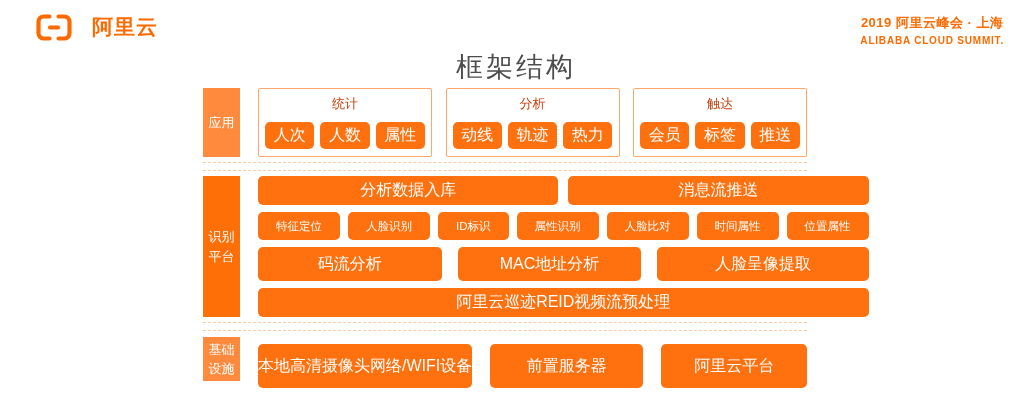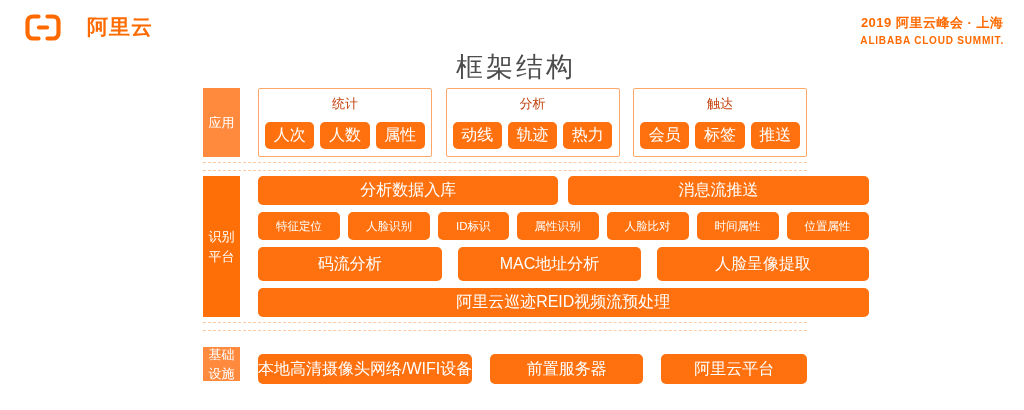--- a/index.html
+++ b/index.html
@@ -1,41 +1,41 @@
 <!DOCTYPE html>
 <html><head>
 <meta charset="utf-8">
 <style>
   * { margin:0; padding:0; box-sizing:border-box; }
   html,body { width:1024px; height:410px; background:#ffffff;
     font-family:"Liberation Sans","DejaVu Sans",sans-serif; overflow:hidden; position:relative; }
 
   
-  .logo { position:absolute; left:25px; top:13px; display:flex; align-items:center; gap:26px; color:#ff6a00; }
+  .logo { position:absolute; left:36px; top:13px; display:flex; align-items:center; gap:20px; color:#ff6a00; }
   .logo-text { font-size:21px; font-weight:700; letter-spacing:1px; }
   .summit { position:absolute; right:20px; top:14px; text-align:center; color:#ff6a00; }
   .summit-cn { font-size:13px; font-weight:700; letter-spacing:0.5px; }
   .summit-en { font-size:10px; font-weight:700; letter-spacing:0.8px; margin-top:3px; }
 
   .page-title { position:absolute; top:49px; left:4px; width:100%; text-align:center;
     font-size:27px; color:#4d4d4d; letter-spacing:3px; font-weight:500; }
 
   
   .diagram { position:absolute; left:203px; top:88px; width:604px; }
   .sec { display:flex; align-items:stretch; }
   .side-label { width:37px; flex:none; color:#ffffff; font-size:13px; line-height:1.5;
     display:flex; align-items:center; justify-content:center; text-align:center; }
   .side-light { background:#ff8a3e; }
   .side-deep  { background:#ff6f07; }
   .sec-content { flex:1; margin-left:18px; }
 
   .sec-app { height:75px; border-bottom:1px dashed #ffc9a3; padding-bottom:5px; }
   .sec-platform { margin-top:7px; border-top:1px dashed #ffc9a3; border-bottom:1px dashed #ffc9a3;
     padding:5px 0; }
-  .sec-infra { margin-top:7px; border-top:1px dashed #ffc9a3; padding-top:16px; height:51px; }
+  .sec-infra { margin-top:7px; border-top:1px dashed #ffc9a3; padding-top:6px; height:51px; }
 
   
   .groups { display:flex; justify-content:space-between; height:100%; }
   .group { width:174px; border:1px solid #ffa76b; border-radius:2px; background:#fff; padding-top:6px; }
   .group-title { text-align:center; color:#c2410c; font-size:13px; }
   .group-btns { display:flex; justify-content:center; gap:6px; margin-top:9px; padding:0 6px; }
 
   .btn { background:#ff700e; color:#ffffff; border-radius:5px;
     display:flex; align-items:center; justify-content:center; font-size:16px; white-space:nowrap; }
   .btn-sm { width:50px; height:27px; }
@@ -44,21 +44,21 @@
   .p-row { display:flex; margin-bottom:7px; }
   .p-row:last-child { margin-bottom:0; }
   .p-row-a { gap:10px; } .p-row-a .btn { flex:1; height:29px; }
   .p-row-b { gap:8px; }  .p-row-b .btn { flex:1; height:28px; font-size:11.5px; padding:0 18px; }
   .p-row-c { gap:16px; } .p-row-c .btn { flex:1; height:34px; }
   .p-row-c .btn.wide { flex:1.15; }
   .p-row-d .btn { flex:1; height:29px; }
 
   
   .i-row { display:flex; gap:18px; margin-top:7px; }
-  .i-row .btn { height:30px; }
+  .i-row .btn { height:44px; }
   .i-btn-1 { flex:1.1; } .i-btn-2 { flex:1; } .i-btn-3 { flex:0.95; }
 </style>
 </head>
 <body>
 
 <div class="logo">
   <svg width="36" height="27" viewBox="0 0 36 27">
     <path d="M13.5 2.5 H8 C4.6 2.5 2.5 4.8 2.5 8 V19 C2.5 22.2 4.6 24.5 8 24.5 H13.5" fill="none" stroke="#ff6a00" stroke-width="4.2" stroke-linecap="round"></path>
     <path d="M22.5 2.5 H28 C31.4 2.5 33.5 4.8 33.5 8 V19 C33.5 22.2 31.4 24.5 28 24.5 H22.5" fill="none" stroke="#ff6a00" stroke-width="4.2" stroke-linecap="round"></path>
     <line x1="14" y1="13.5" x2="22" y2="13.5" stroke="#ff6a00" stroke-width="4.2" stroke-linecap="round"></line>

